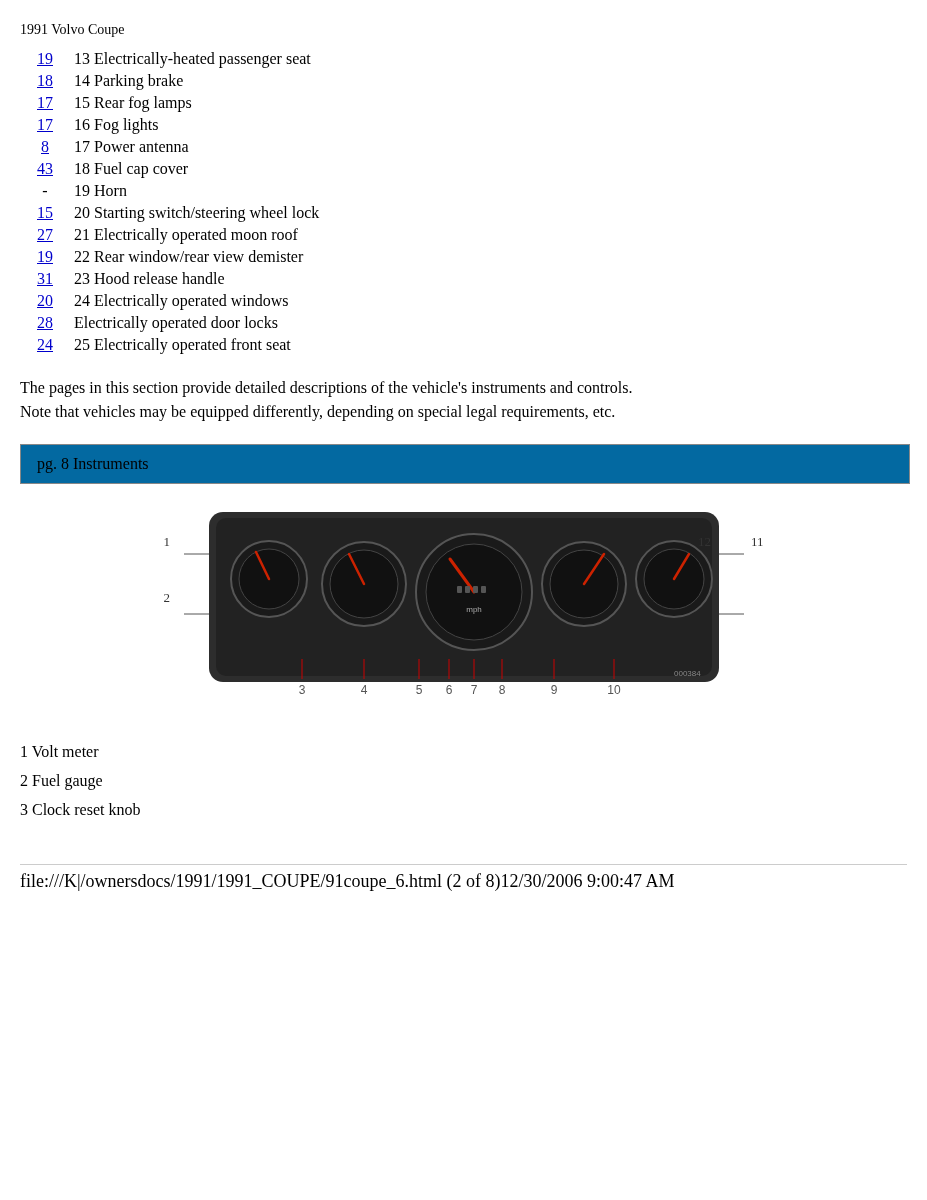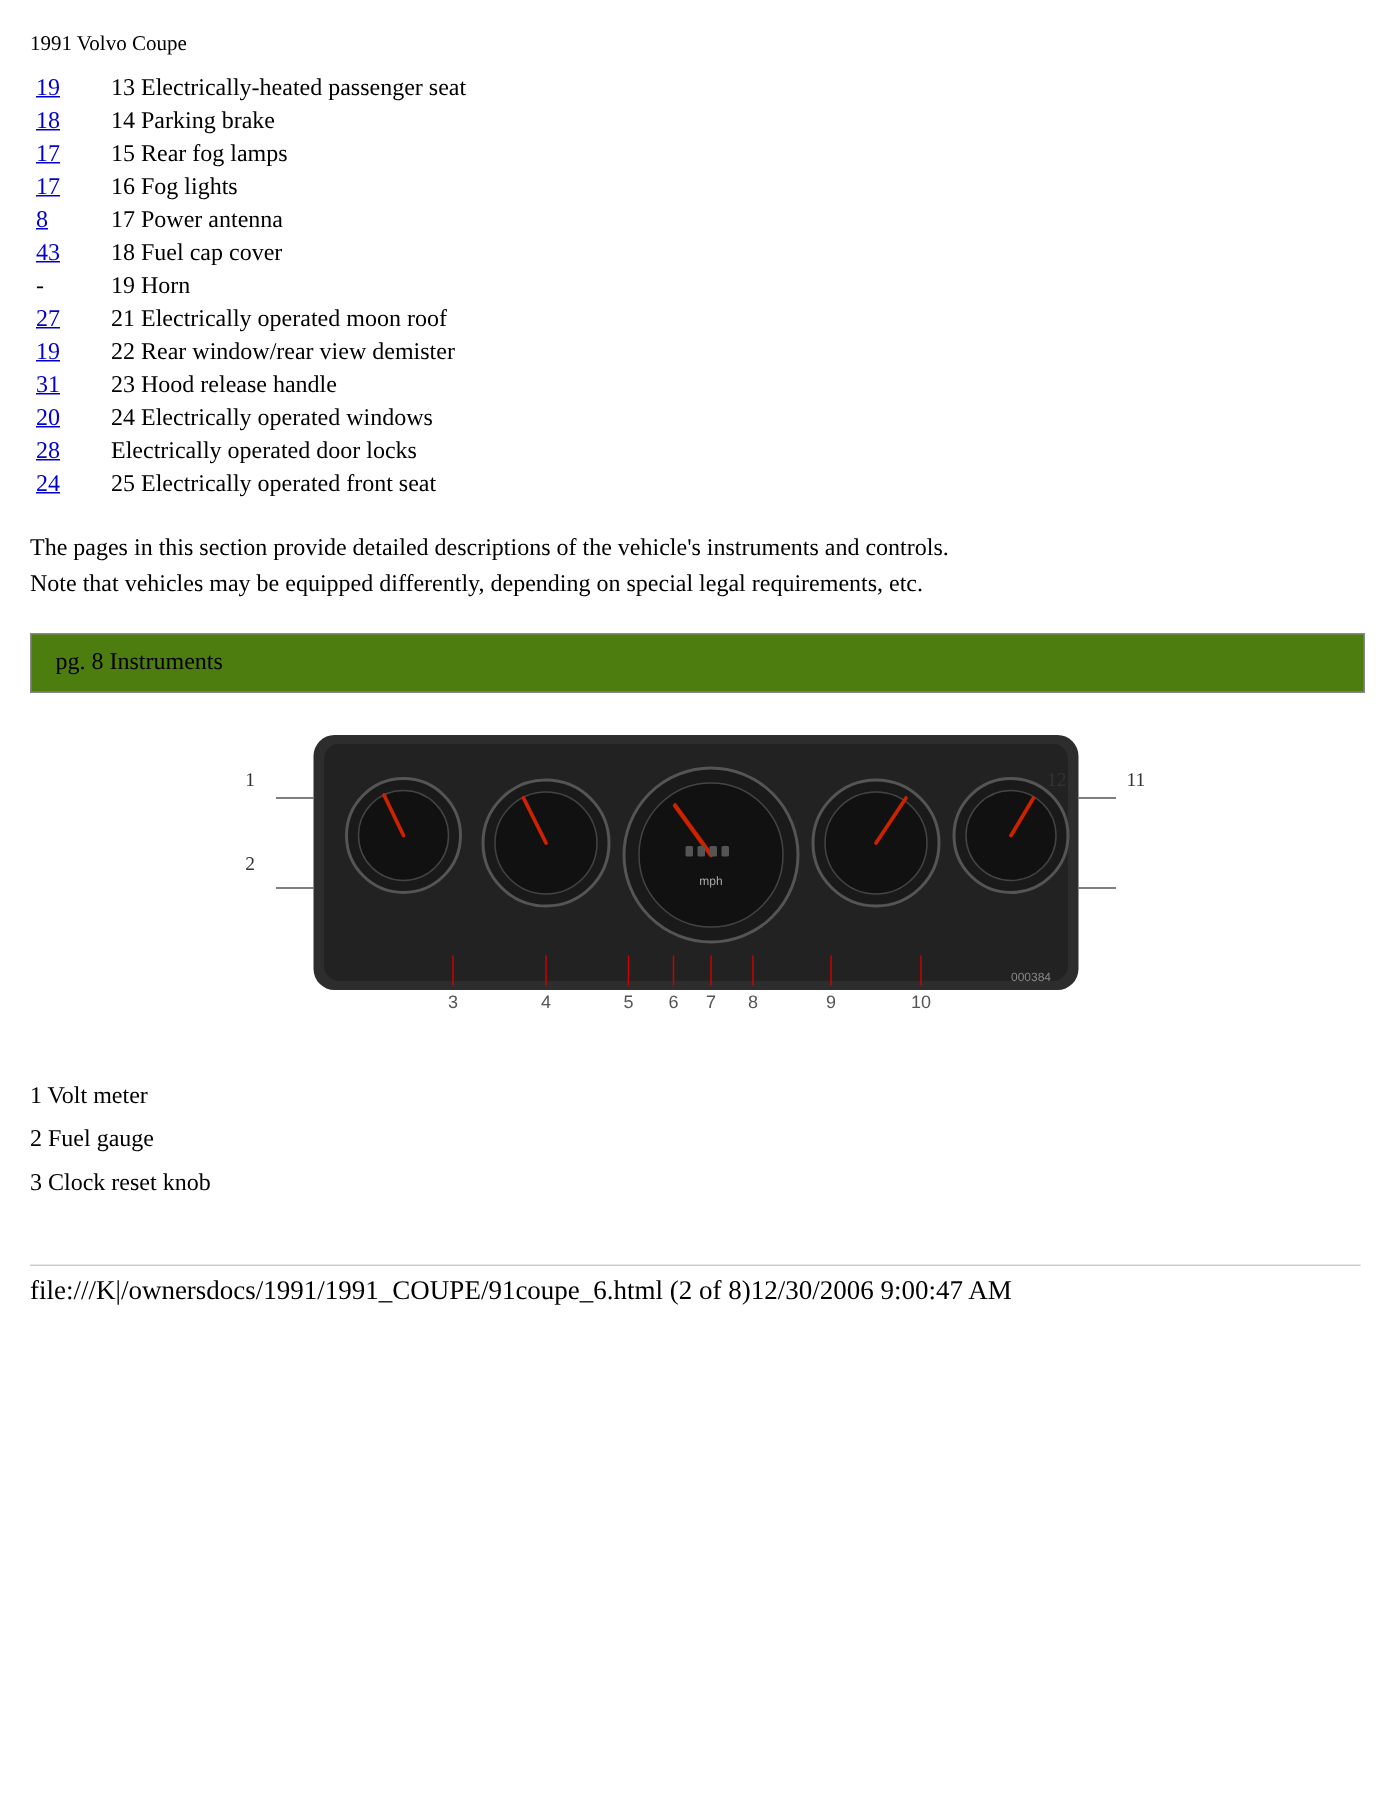--- a/index.html
+++ b/index.html
@@ -21,38 +21,38 @@
       width: 100%;
       border-collapse: collapse;
       margin-bottom: 10px;
     }
     .items-table td {
       padding: 2px 4px;
       vertical-align: top;
     }
     .link-col {
       width: 50px;
-      text-align: left;
+      text-align: center;
     }
     .link-col a {
       color: #0000cc;
       text-decoration: underline;
       font-size: 16px;
     }
     .desc-col {
       font-size: 16px;
     }
     .description-text {
       margin: 20px 0 20px 0;
       font-size: 16px;
       line-height: 1.5;
     }
     .pg-box {
       border: 1px solid #888;
-      background: #4d7c0f;
+      background: #0369a1;
       padding: 10px 16px;
       font-size: 16px;
       margin-bottom: 20px;
       width: 890px;
     }
     .dash-svg {
       width: 620px;
       height: 210px;
     }
     .side-labels-left {
@@ -120,20 +120,24 @@
         <td class="link-col"><a href="#">8</a></td>
         <td class="desc-col">17 Power antenna</td>
       </tr>
       <tr>
         <td class="link-col"><a href="#">43</a></td>
         <td class="desc-col">18 Fuel cap cover</td>
       </tr>
       <tr>
         <td class="link-col"><span>-</span></td>
         <td class="desc-col">19 Horn</td>
+      </tr>
+      <tr>
+        <td class="link-col"><a href="#">15</a></td>
+        <td class="desc-col">20 Starting switch/steering wheel lock</td>
       </tr>
       <tr>
         <td class="link-col"><a href="#">27</a></td>
         <td class="desc-col">21 Electrically operated moon roof</td>
       </tr>
       <tr>
         <td class="link-col"><a href="#">19</a></td>
         <td class="desc-col">22 Rear window/rear view demister</td>
       </tr>
       <tr>

